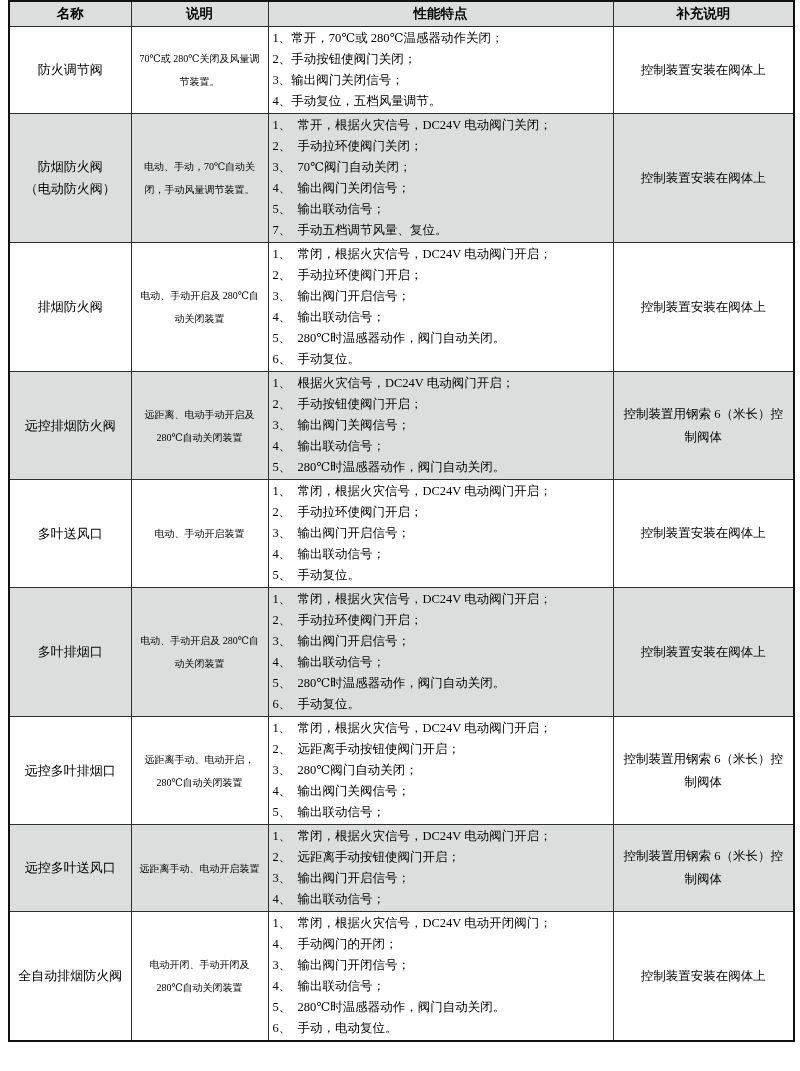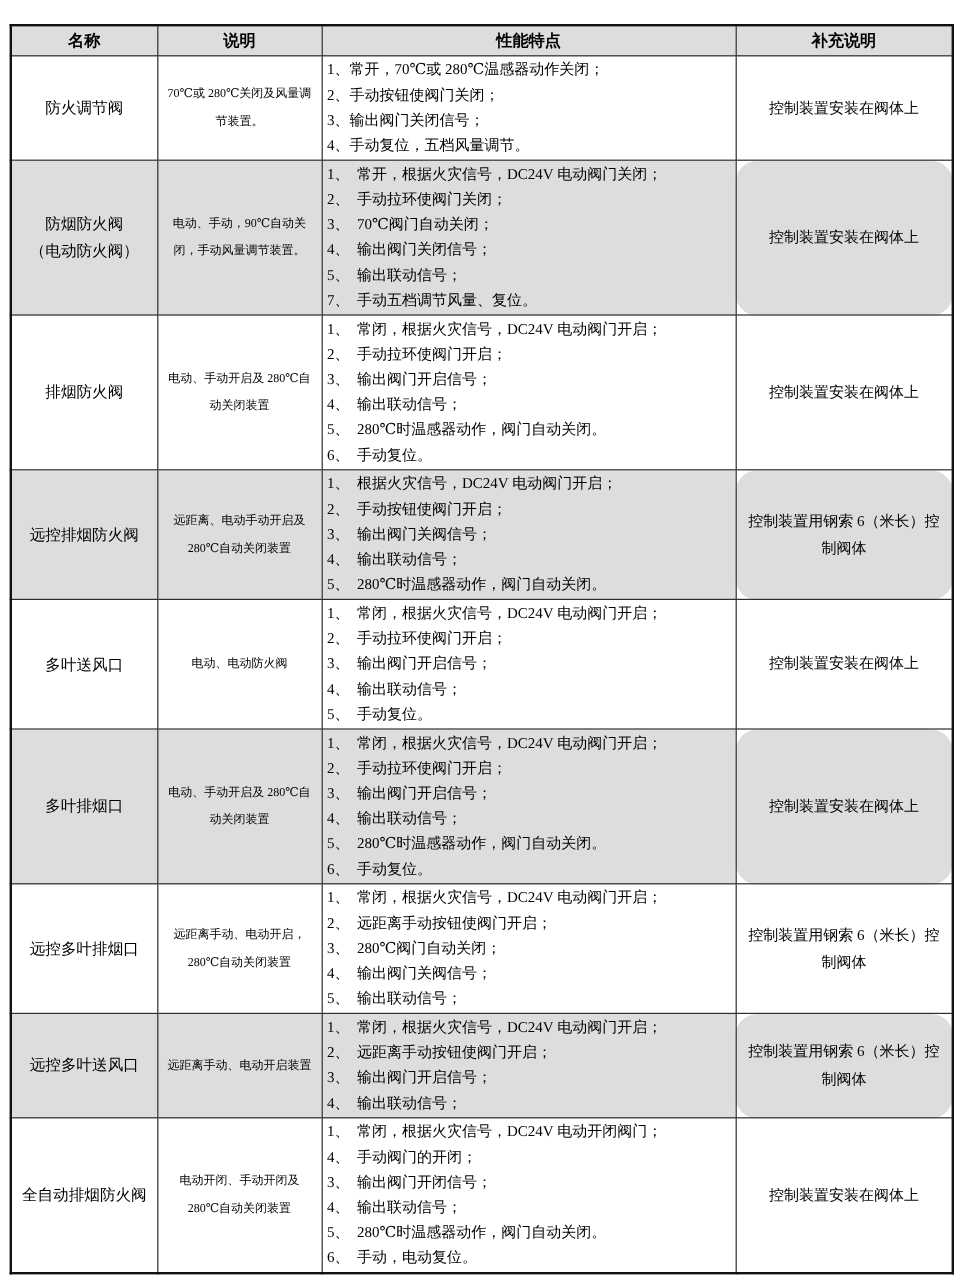--- a/index.html
+++ b/index.html
@@ -10,21 +10,21 @@
   }
   html,body{margin:0;padding:0;}
   body{
     width:800px;height:1071px;
     background:#ffffff;
     font-family:"Liberation Serif","DejaVu Serif",serif;
     color:#000;
     position:relative;
   }
   table.spec{
-    position:absolute;left:8px;top:20px;
+    position:absolute;left:8px;top:0;
     width:785px;
     border-collapse:collapse;
     table-layout:fixed;
     border:2px solid var(--outer-border);
   }
   table.spec th, table.spec td{
     border:1px solid var(--border-color);
     vertical-align:middle;
     padding:1px 4px;
   }
@@ -57,21 +57,20 @@
   }
   td.cell-feat .feat-line{
     line-height:21px;
     white-space:pre-wrap;
   }
   td.cell-note{
     text-align:center;
     font-size:12.5px;
     line-height:23px;
     padding:2px 10px;
-    border-radius:18px;
   }
 </style>
 </head>
 <body>
 
 <table class="spec">
   <colgroup>
     <col style="width:122px">
     <col style="width:137px">
     <col style="width:345px">
@@ -105,21 +104,21 @@
       <div class="cell-text">控制装置安装在阀体上</div>
     </td>
   </tr>
 
   <tr class="shaded">
     <td class="cell-name">
       <div class="cell-text">防烟防火阀
 （电动防火阀）</div>
     </td>
     <td class="cell-desc">
-      <div class="cell-text">电动、手动，90℃自动关闭，手动风量调节装置。</div>
+      <div class="cell-text">电动、手动，70℃自动关闭，手动风量调节装置。</div>
     </td>
     <td class="cell-feat">
       <div class="features">
             <div class="feat-line">1、  常开，根据火灾信号，DC24V 电动阀门关闭；</div>
             <div class="feat-line">2、  手动拉环使阀门关闭；</div>
             <div class="feat-line">3、  70℃阀门自动关闭；</div>
             <div class="feat-line">4、  输出阀门关闭信号；</div>
             <div class="feat-line">5、  输出联动信号；</div>
             <div class="feat-line">7、  手动五档调节风量、复位。</div>
           </div>
@@ -170,21 +169,21 @@
     <td class="cell-note">
       <div class="cell-text">控制装置用钢索 6（米长）控制阀体</div>
     </td>
   </tr>
 
   <tr>
     <td class="cell-name">
       <div class="cell-text">多叶送风口</div>
     </td>
     <td class="cell-desc">
-      <div class="cell-text">电动、电动防火阀</div>
+      <div class="cell-text">电动、手动开启装置</div>
     </td>
     <td class="cell-feat">
       <div class="features">
             <div class="feat-line">1、  常闭，根据火灾信号，DC24V 电动阀门开启；</div>
             <div class="feat-line">2、  手动拉环使阀门开启；</div>
             <div class="feat-line">3、  输出阀门开启信号；</div>
             <div class="feat-line">4、  输出联动信号；</div>
             <div class="feat-line">5、  手动复位。</div>
           </div>
     </td>

